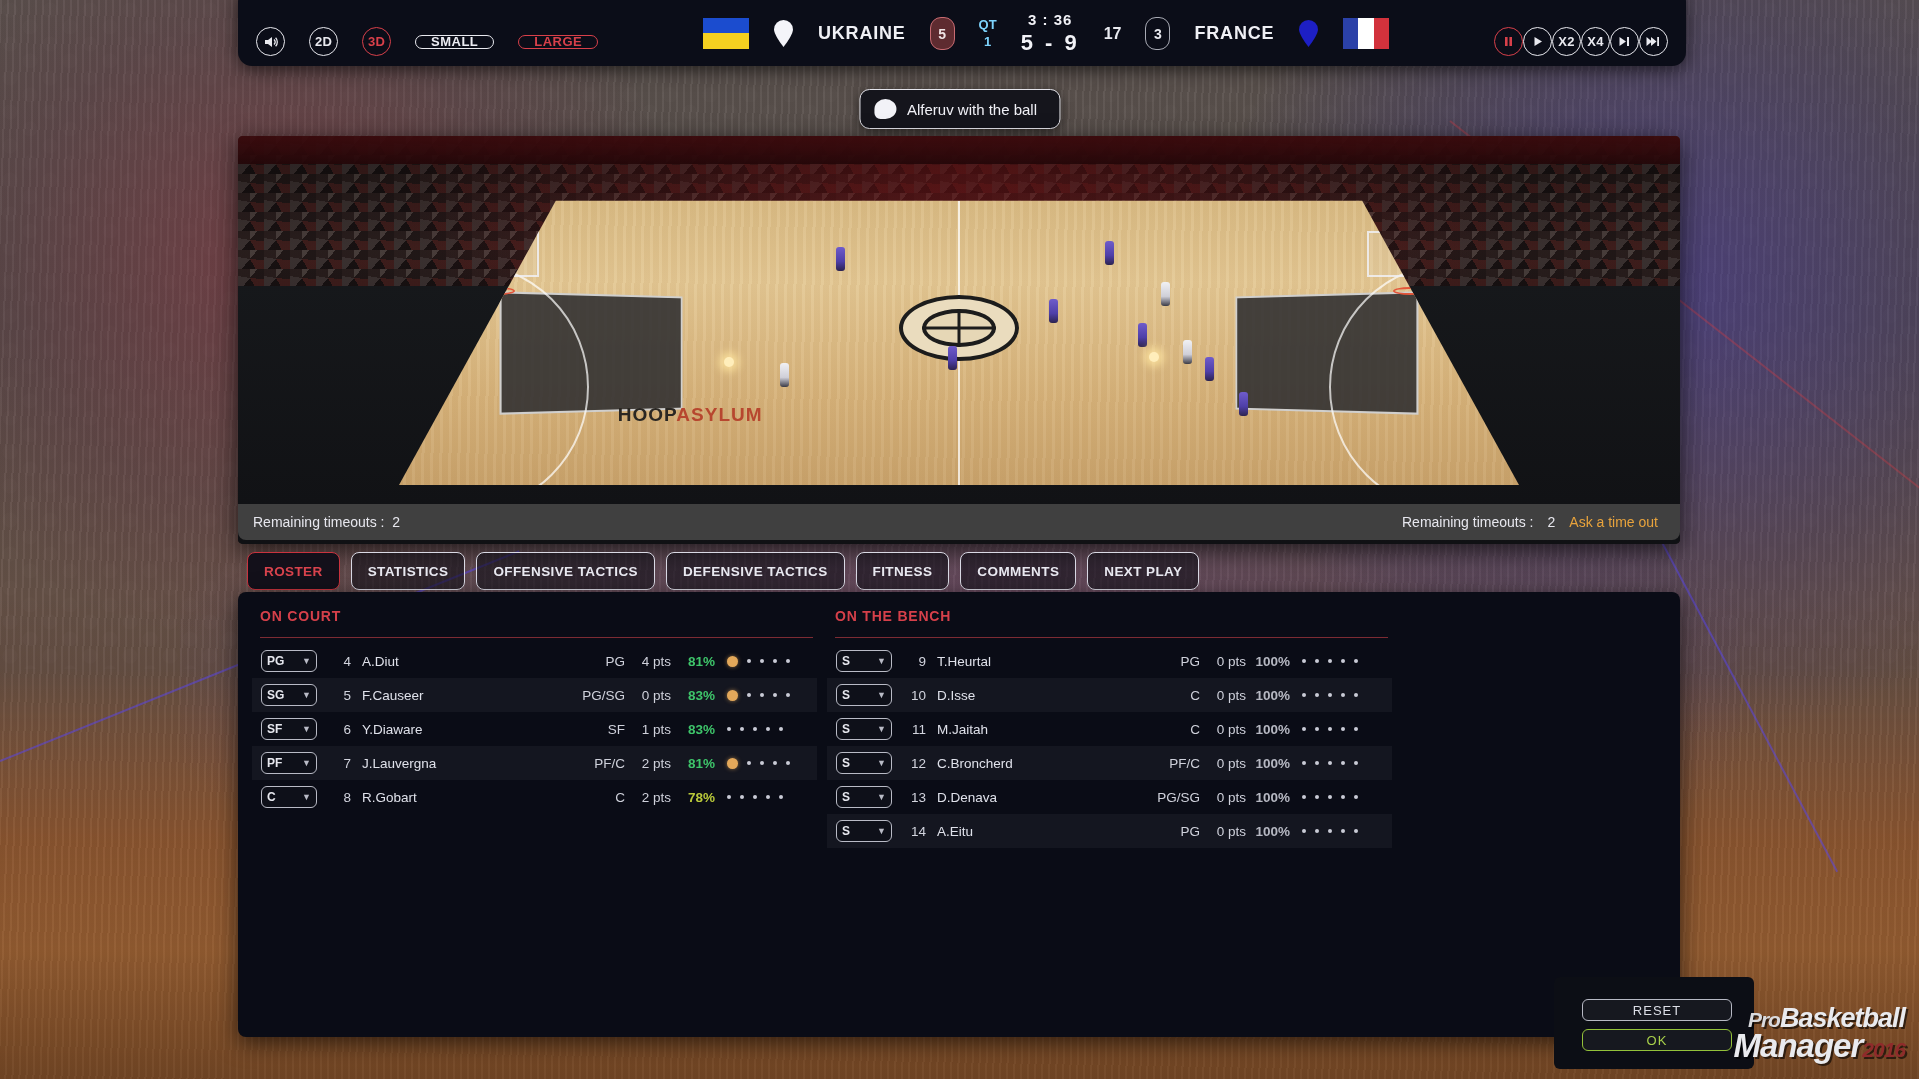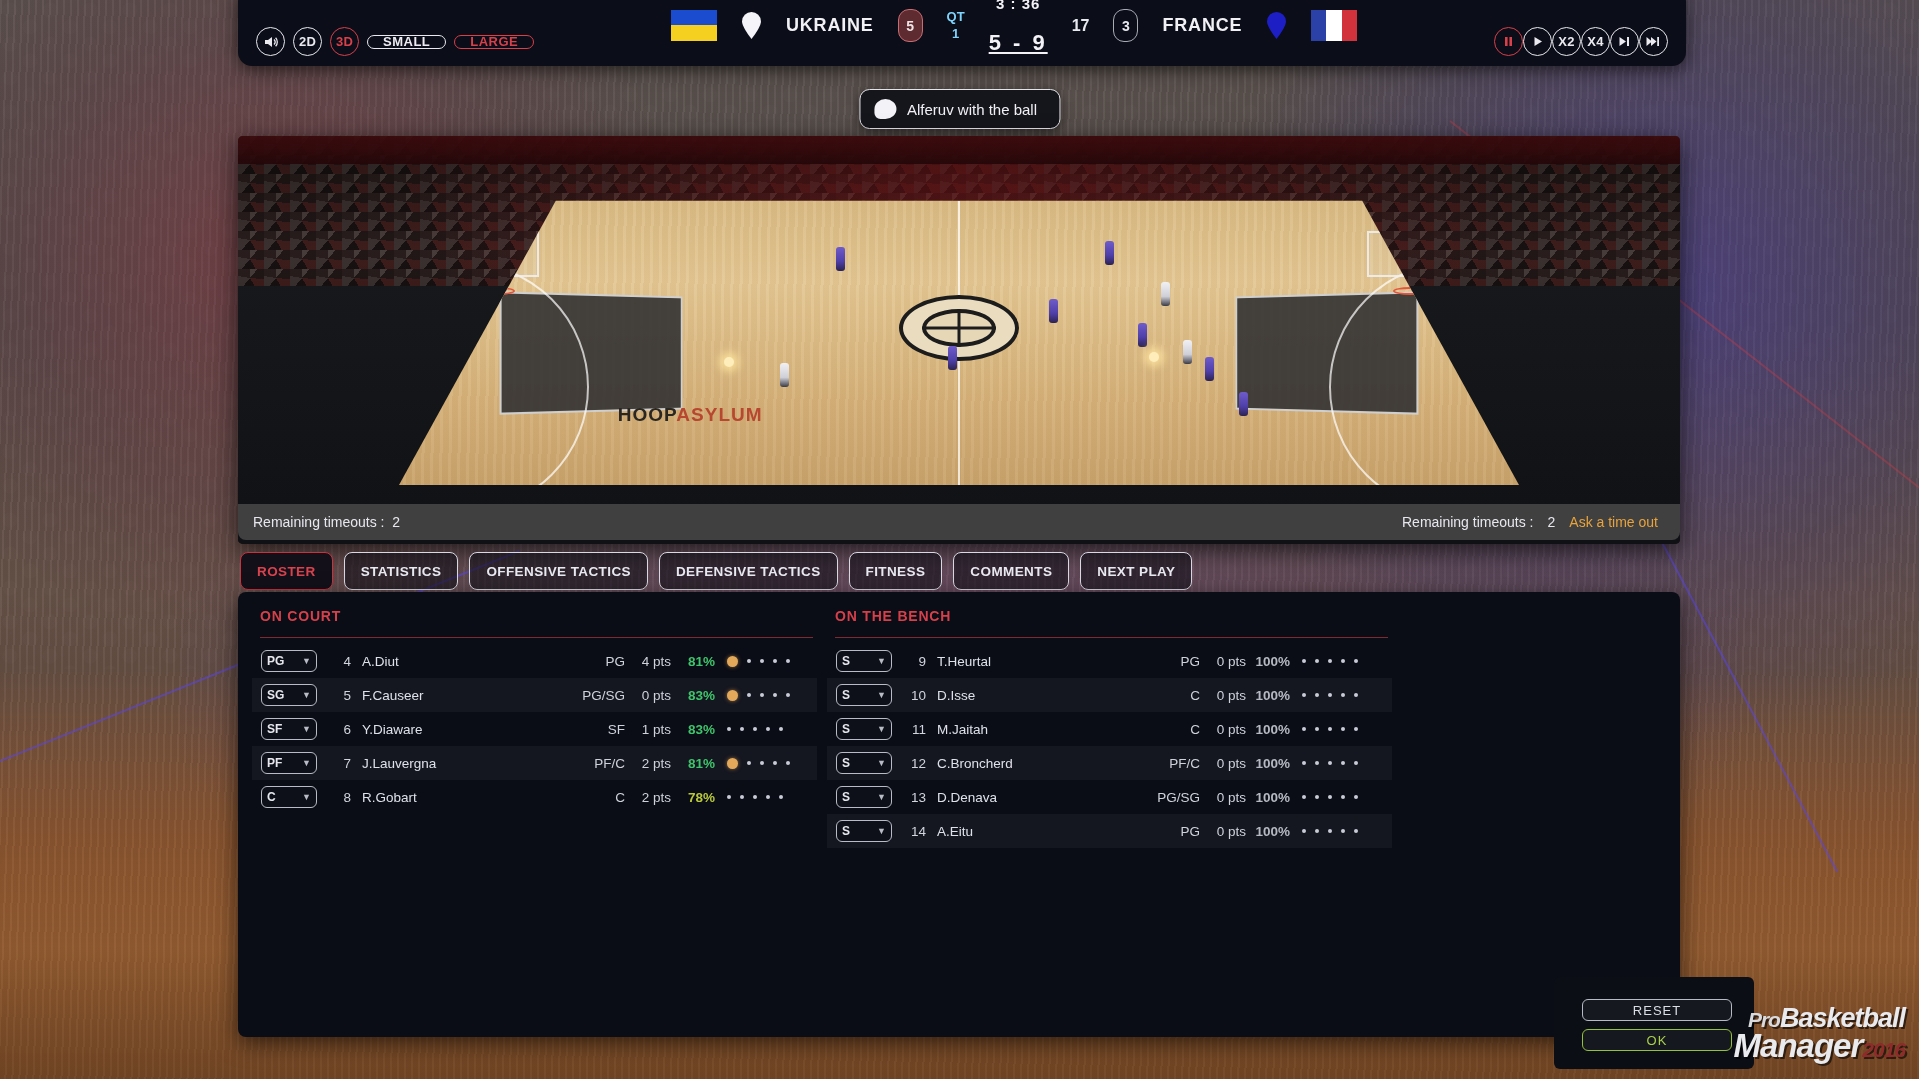--- a/index.html
+++ b/index.html
@@ -45,21 +45,21 @@
   }
   .streak.red { background:rgba(200,60,70,.40); }
 
   
   #topbar {
     position:absolute; left:238px; top:-12px; width:1448px; height:78px;
     background:#0b0d18; border-radius:14px;
     display:flex; align-items:flex-end; padding:0 18px 10px 18px;
     box-shadow: 0 4px 18px rgba(0,0,0,.6);
   }
-  .tb-left { display:flex; align-items:center; gap:8px; }
+  .tb-left { display:flex; align-items:center; gap:24px; }
   .tb-center { flex:1; display:flex; align-items:center; justify-content:center; gap:24px; }
   .tb-right { display:flex; align-items:center; }
 
   .circ {
     width:29px; height:29px; border-radius:50%;
     border:1.7px solid #e9e9ef; color:#e9e9ef;
     display:flex; align-items:center; justify-content:center;
     font-size:13px; font-weight:bold; letter-spacing:.2px;
     background:transparent; cursor:pointer; flex:0 0 auto;
   }
@@ -82,21 +82,21 @@
   .foulbox {
     width:25px; height:33px; border-radius:11px;
     border:1.6px solid #c86b72; color:#f0e3e4; background:#5e2b30;
     display:flex; align-items:center; justify-content:center;
     font-size:14px; font-weight:bold;
   }
   .foulbox.plain { background:transparent; border-color:#a8aab4; color:#e8e9ef; }
   .qt { text-align:center; color:#7dd3fc; font-size:13px; font-weight:bold; line-height:1.25; }
   .clockwrap { text-align:center; color:#f2f2f7; }
   .clock { font-size:15px; font-weight:bold; letter-spacing:1px; }
-  .score { font-size:22px; font-weight:bold; letter-spacing:3px; margin-top:18px;text-decoration:underline; }
+  .score { font-size:22px; font-weight:bold; letter-spacing:3px; margin-top:2px; }
   .bigfouls { color:#e9eaf0; font-size:16px; font-weight:bold; }
 
   
   #possession {
     position:absolute; left:50%; transform:translateX(-50%); top:89px;
     height:40px; padding:0 22px 0 14px;
     background:#15151c; border:1.6px solid #e3e3ea; border-radius:10px;
     display:flex; align-items:center; gap:11px;
     color:#f0f0f6; font-size:15px; box-shadow:0 3px 12px rgba(0,0,0,.55);
   }
@@ -192,21 +192,21 @@
   .to-ask { color:#e8a33c; cursor:pointer; }
 
   
   #tabs { position:absolute; left:240px; top:552px; display:flex; gap:11px; }
   .tab {
     height:38px; padding:0 16px; border-radius:8px;
     border:1.5px solid #d9d9e4; color:#e9e9f1; background:rgba(10,10,18,.55);
     display:flex; align-items:center; justify-content:center;
     font-size:13.5px; font-weight:bold; letter-spacing:.4px; cursor:pointer;
   }
-  .tab.active { border-color:#c9333e; color:#d9434d; background:#13101a; }
+  .tab.active { border-color:#c9333e; color:#d9434d; background:#13101a;margin-left:7px; }
 
   
   #roster {
     position:absolute; left:238px; top:592px; width:1442px; height:445px;
     background:#0a0c16; border-radius:8px; box-shadow:0 6px 22px rgba(0,0,0,.6);
   }
   .sec-title {
     position:absolute; top:16px; color:#d6404a; font-size:14px; font-weight:bold; letter-spacing:.8px;
   }
   .sec-title.court { left:22px; } .sec-title.bench { left:597px; }

